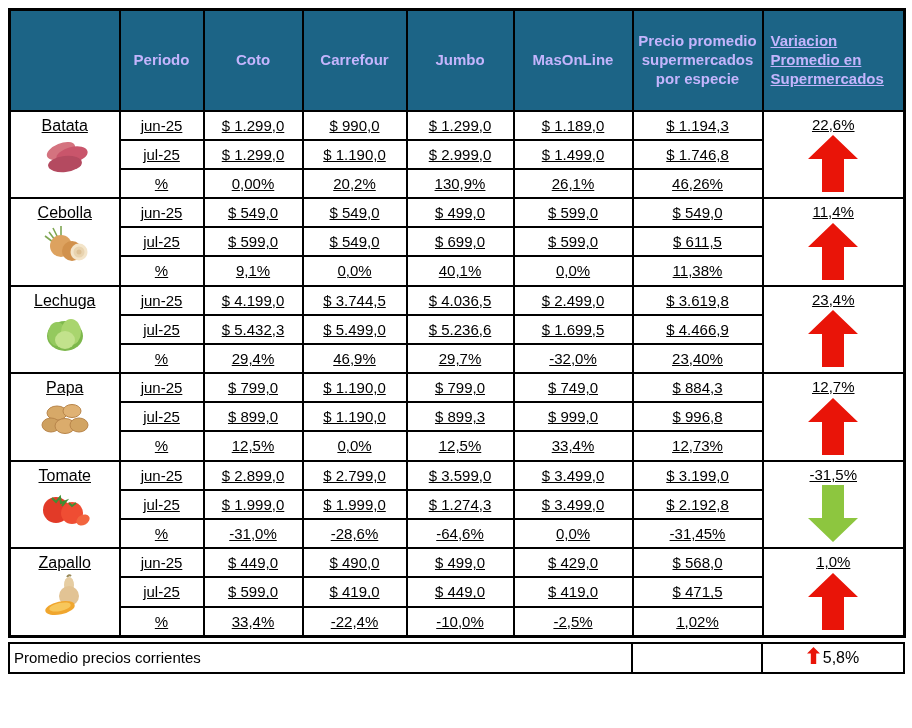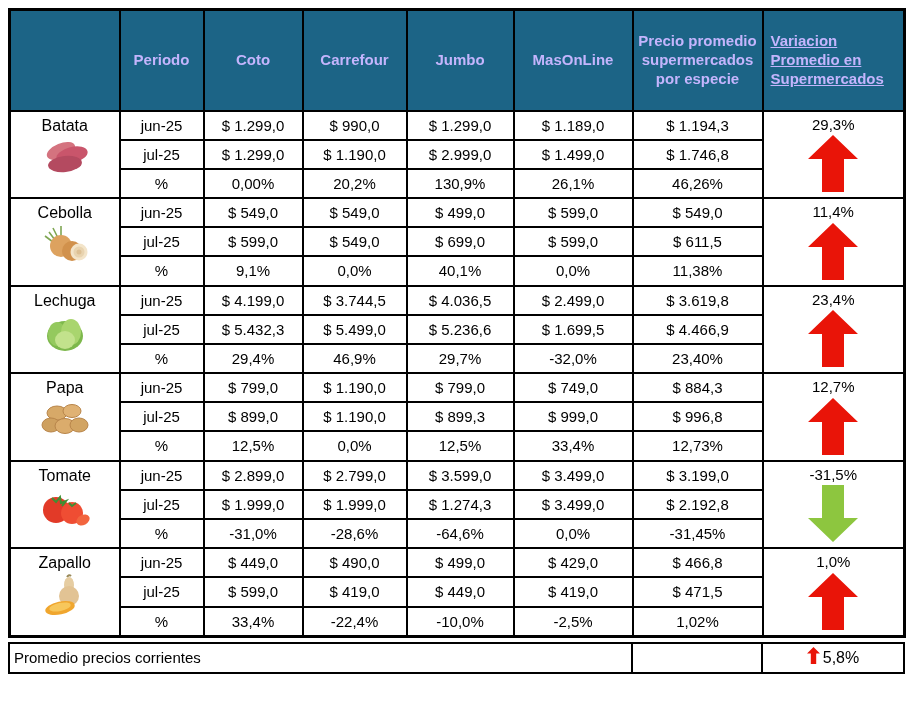--- a/index.html
+++ b/index.html
@@ -10,21 +10,21 @@
   }
   table{border-collapse:collapse;table-layout:fixed;}
   table.main{width:895px;border:3px solid #000;}
   table.main th,table.main td{border:2px solid #000;overflow:hidden;}
   th.hd{
     color:#c4b5fd;font-weight:bold;font-size:15px;line-height:1.25;
     text-align:center;vertical-align:middle;padding:2px 3px;
   }
   th.hd-last{text-align:left;padding-left:7px;text-decoration:underline;}
   thead tr{height:101px;}
-  tr.datarow{height:28px;}
+  tr.datarow{height:28px;text-decoration:underline;}
   td.period,td.val{
     font-size:15px;text-align:center;vertical-align:middle;padding:0 2px;
     white-space:nowrap;
   }
   td.pcell{vertical-align:top;text-align:center;padding-top:2px;background:#fff;}
   .pname{font-size:16px;line-height:1.2;margin-top:2px;}
   .picon{display:block;margin-top:2px;}
   td.vcell{vertical-align:top;text-align:center;padding-top:3px;}
   .vpct{font-size:15px;line-height:1.3;}
   .varrow{display:inline-block;margin-top:1px;}
@@ -72,21 +72,21 @@
                 <ellipse cx="33" cy="18" rx="16" ry="8" fill="#C9556B" transform="rotate(-14 33 18)"></ellipse>
                 <ellipse cx="26" cy="27" rx="17" ry="8" fill="#B44A60" transform="rotate(-6 26 27)"></ellipse>
               </svg></span>
           </td>
           <td class="period">jun-25</td>
           <td class="val">$ 1.299,0</td>
           <td class="val">$ 990,0</td>
           <td class="val">$ 1.299,0</td>
           <td class="val">$ 1.189,0</td>
           <td class="val">$ 1.194,3</td>
-          <td class="vcell" rowspan="3"><div class="vpct">29,3%</div><span class="varrow"><svg width="50" height="57" viewBox="0 0 50 57">
+          <td class="vcell" rowspan="3"><div class="vpct">22,6%</div><span class="varrow"><svg width="50" height="57" viewBox="0 0 50 57">
                 <polygon points="25,0 50,24 36,24 36,57 14,57 14,24 0,24" fill="#E91408"></polygon>
               </svg></span></td>
         </tr>
         <tr class="datarow">
           <td class="period">jul-25</td>
           <td class="val">$ 1.299,0</td>
           <td class="val">$ 1.190,0</td>
           <td class="val">$ 2.999,0</td>
           <td class="val">$ 1.499,0</td>
           <td class="val">$ 1.746,8</td>
@@ -256,21 +256,21 @@
                 <circle cx="30" cy="22" r="10" fill="#E2C394"></circle>
                 <ellipse cx="21" cy="34" rx="15" ry="6.5" fill="#F0A62E" transform="rotate(-12 21 34)"></ellipse>
                 <ellipse cx="21" cy="33" rx="11" ry="4" fill="#F7C75C" transform="rotate(-12 21 33)"></ellipse>
               </svg></span>
           </td>
           <td class="period">jun-25</td>
           <td class="val">$ 449,0</td>
           <td class="val">$ 490,0</td>
           <td class="val">$ 499,0</td>
           <td class="val">$ 429,0</td>
-          <td class="val">$ 466,8</td>
+          <td class="val">$ 568,0</td>
           <td class="vcell" rowspan="3"><div class="vpct">1,0%</div><span class="varrow"><svg width="50" height="57" viewBox="0 0 50 57">
                 <polygon points="25,0 50,24 36,24 36,57 14,57 14,24 0,24" fill="#E91408"></polygon>
               </svg></span></td>
         </tr>
         <tr class="datarow">
           <td class="period">jul-25</td>
           <td class="val">$ 599,0</td>
           <td class="val">$ 419,0</td>
           <td class="val">$ 449,0</td>
           <td class="val">$ 419,0</td>

